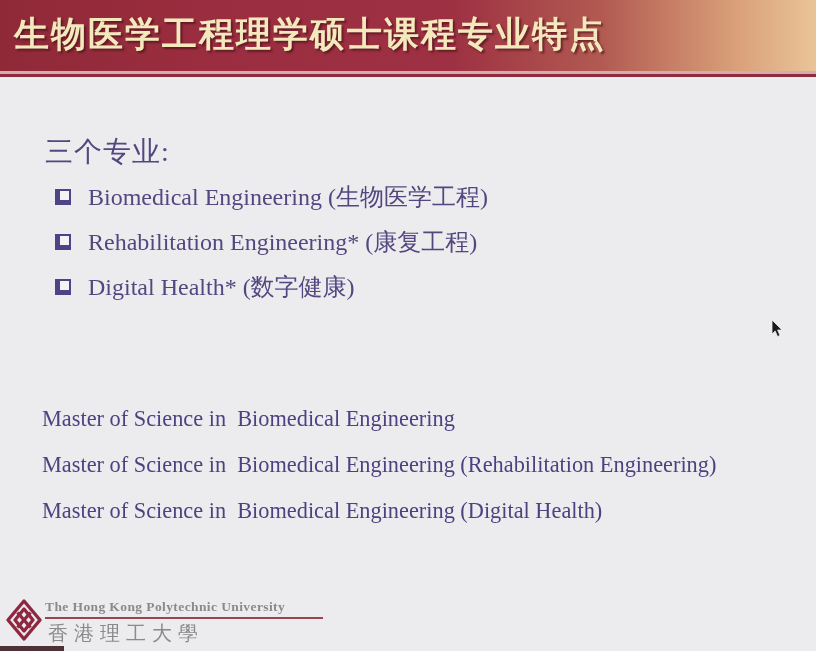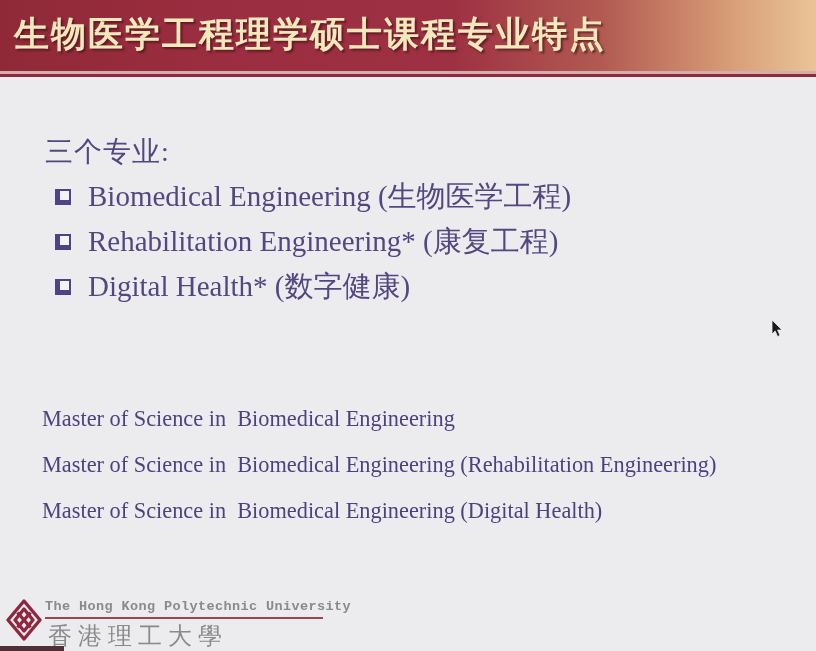--- a/index.html
+++ b/index.html
@@ -76,21 +76,21 @@
     width: 16px;
     height: 16px;
     border: 2px solid #4f4287;
     border-left-width: 5px;
     border-bottom-width: 5px;
     background: #f4f4f6;
     flex: 0 0 auto;
     margin-right: 17px;
   }
   .bullet-row .bullet-label {
-    font-size: 29px;
+    font-size: 24px;
     color: #544780;
     white-space: pre;
   }
 
   .note {
     position: absolute;
     left: 42px; top: 281px;
     font-size: 24px;
     color: #504377;
     letter-spacing: 0.5px;
@@ -121,37 +121,37 @@
     left: 0; top: 594px;
     width: 400px; height: 57px;
   }
   .polyu-logo {
     position: absolute;
     left: 5px; top: 4px;
   }
   .uni-en {
     position: absolute;
     left: 45px; top: 5px;
-    font-family: Liberation Mono, monospace;
+    font-family: Liberation Serif, serif;
     font-size: 13.5px;
     font-weight: bold;
     color: #8a8a8a;
     letter-spacing: 0.4px;
     white-space: nowrap;
   }
   .uni-underline {
     position: absolute;
     left: 45px; top: 23px;
     width: 278px; height: 2px;
     background: #9c4450;
   }
   .uni-zh {
     position: absolute;
     left: 48px; top: 26px;
-    font-size: 24px;
+    font-size: 20px;
     color: #8a8a8a;
     letter-spacing: 6px;
     white-space: nowrap;
   }
   .corner-strip {
     position: absolute;
     left: 0; top: 646px;
     width: 64px; height: 5px;
     background: #4d3136;
   }

